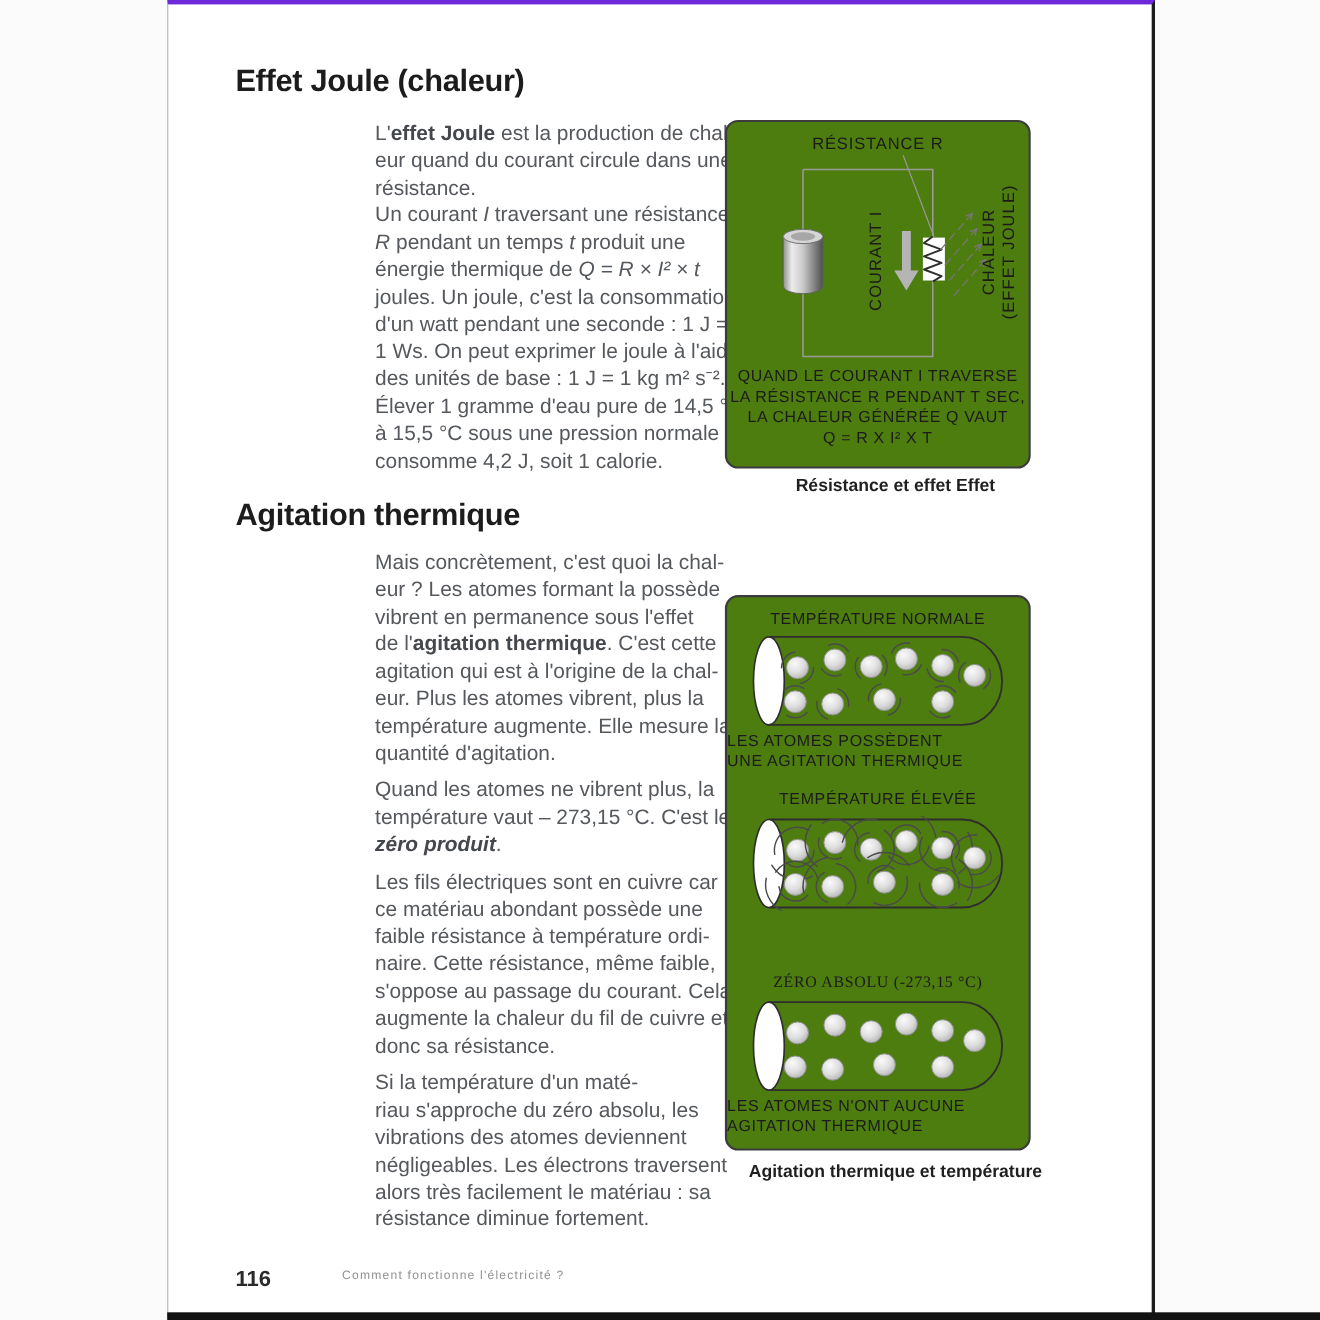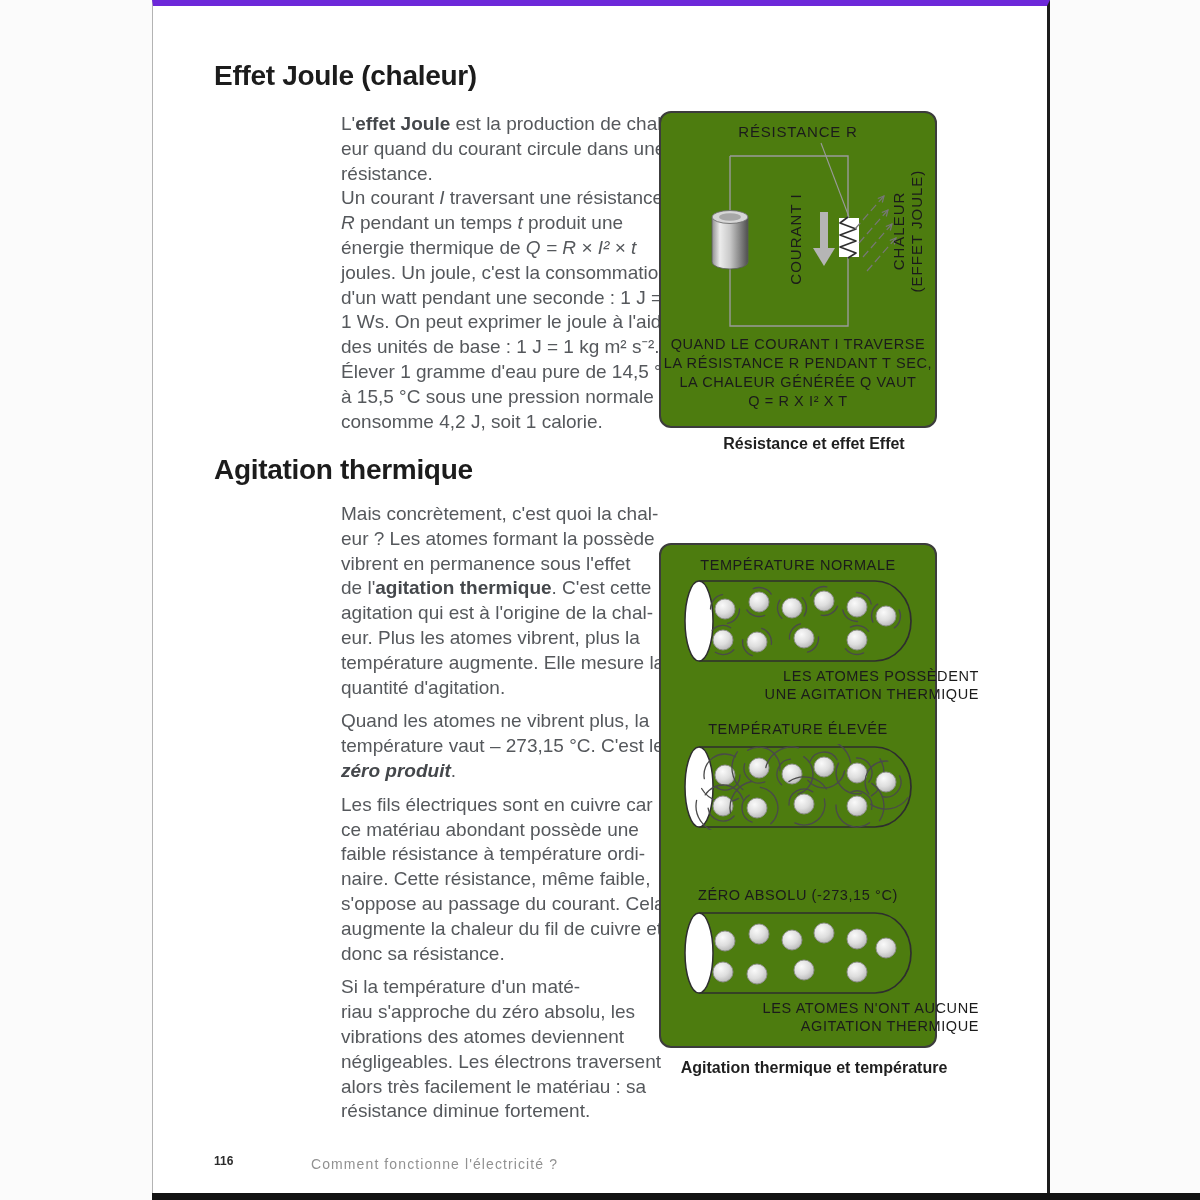--- a/index.html
+++ b/index.html
@@ -1,44 +1,44 @@
 <!DOCTYPE html>
 <html><head>
 <meta charset="utf-8">
 <style>
   html,body{margin:0;padding:0;background:#e9e9e9;}
   #stage{position:relative;width:1200px;height:1200px;background:#fbfbfb;overflow:hidden;
          font-family:"Liberation Sans",sans-serif;}
   
   #page{position:absolute;left:152px;top:0;width:894px;height:1194px;background:#ffffff;
-        border-left:1px solid #b3b3b3;border-top:6px solid #6d28d9;border-right:3px solid #1d1d1d;}
+        border-left:1px solid #b3b3b3;border-top:4px solid #6d28d9;border-right:3px solid #1d1d1d;}
   #bottom-edge{position:absolute;left:152px;top:1193px;width:1048px;height:7px;background:#121212;}
   
   .h1{position:absolute;left:61px;font-size:28px;font-weight:bold;color:#1c1c1c;
       letter-spacing:-0.3px;}
   .bodycol{position:absolute;left:188px;width:345px;color:#55585c;font-size:19px;
            line-height:24.8px;}
   .para{white-space:pre;margin:0 0 9px 0;}
   .para span.b{font-weight:bold;color:#44474b;}
   .para span.i{font-style:italic;}
   
   .figbox{position:absolute;left:506px;width:274px;border:2px solid #3c3c3c;border-radius:12px;
           background:#4d7c0f;}
   .figcap{position:absolute;left:524px;width:274px;text-align:center;font-weight:bold;
           font-size:16px;color:#1f1f1f;}
   .comic{font-size:14.5px;letter-spacing:0.6px;color:#1b1b1b;}
   .fig1-text{position:absolute;left:0;top:222px;width:100%;text-align:center;
              white-space:pre-line;line-height:19px;}
   .panel-title{position:absolute;left:0;width:100%;text-align:center;}
-  .panel-cap{position:absolute;left:0;width:100%;text-align:right;white-space:pre-line;
-             line-height:17.5px;padding-left:44px;}
+  .panel-cap{position:absolute;left:0;width:100%;text-align:left;white-space:pre-line;
+             line-height:17.5px;}
   .cyl{position:absolute;left:12px;width:250px;height:86px;}
   
-  #footer-num{position:absolute;left:61px;top:1148px;font-size:12px;font-weight:bold;color:#2b2b2b;}
-  #footer-title{position:absolute;left:158px;top:1150px;font-size:14px;color:#919191;
+  #footer-num{position:absolute;left:61px;top:1148px;font-size:20px;font-weight:bold;color:#2b2b2b;}
+  #footer-title{position:absolute;left:158px;top:1150px;font-size:11px;color:#919191;
                 letter-spacing:1.1px;}
   svg text{font-family:"Liberation Sans",sans-serif;}
 </style>
 </head>
 <body>
 
 <div id="stage">
   <div id="page">
 
     <div class="h1" style="top:54px;">Effet Joule (chaleur)</div>
@@ -217,21 +217,21 @@
           <path d="M116.0,61.0 A15,15 0 0 1 139.8,47.9" fill="none" stroke="#4a4a4a" stroke-width="1.3" stroke-linecap="round"></path>
           <path d="M151.4,54.9 A21,21 0 0 1 121.8,78.9" fill="none" stroke="#4a4a4a" stroke-width="1.3" stroke-linecap="round"></path>
           <path d="M115.9,37.6 A27,27 0 0 1 153.4,44.9" fill="none" stroke="#4a4a4a" stroke-width="1.3" stroke-linecap="round"></path>
           <circle cx="131" cy="60" r="10" fill="url(#atomGrad)" stroke="#8f8f8f" stroke-width="0.9"></circle>
           <path d="M177.2,48.6 A15,15 0 0 1 198.6,65.4" fill="none" stroke="#4a4a4a" stroke-width="1.3" stroke-linecap="round"></path>
           <path d="M196.6,78.8 A21,21 0 0 1 163.0,60.9" fill="none" stroke="#4a4a4a" stroke-width="1.3" stroke-linecap="round"></path>
           <path d="M198.7,39.4 A27,27 0 0 1 206.6,76.7" fill="none" stroke="#4a4a4a" stroke-width="1.3" stroke-linecap="round"></path>
           <circle cx="184" cy="62" r="10" fill="url(#atomGrad)" stroke="#8f8f8f" stroke-width="0.9"></circle>
         </svg>
 
-      <div class="comic panel-title" style="top:342px;">ZÉRO ABSOLU (-273,15 °C)</div>
+      <div class="comic panel-title" style="top:342px;font-family:Liberation Serif, serif;">ZÉRO ABSOLU (-273,15 °C)</div>
       <svg class="cyl" style="top:365px;" viewBox="0 0 250 86">
           <path d="M26,3 L202,3 A36,40 0 0 1 202,83 L26,83" fill="none" stroke="#2e2e2e" stroke-width="1.7"></path>
           <ellipse cx="26" cy="43" rx="14" ry="40" fill="#ffffff" stroke="#2e2e2e" stroke-width="1.5"></ellipse>
           <circle cx="52" cy="31" r="10" fill="url(#atomGrad)" stroke="#8f8f8f" stroke-width="0.9"></circle>
           <circle cx="86" cy="24" r="10" fill="url(#atomGrad)" stroke="#8f8f8f" stroke-width="0.9"></circle>
           <circle cx="119" cy="30" r="10" fill="url(#atomGrad)" stroke="#8f8f8f" stroke-width="0.9"></circle>
           <circle cx="151" cy="23" r="10" fill="url(#atomGrad)" stroke="#8f8f8f" stroke-width="0.9"></circle>
           <circle cx="184" cy="29" r="10" fill="url(#atomGrad)" stroke="#8f8f8f" stroke-width="0.9"></circle>
           <circle cx="213" cy="38" r="10" fill="url(#atomGrad)" stroke="#8f8f8f" stroke-width="0.9"></circle>
           <circle cx="50" cy="62" r="10" fill="url(#atomGrad)" stroke="#8f8f8f" stroke-width="0.9"></circle>

